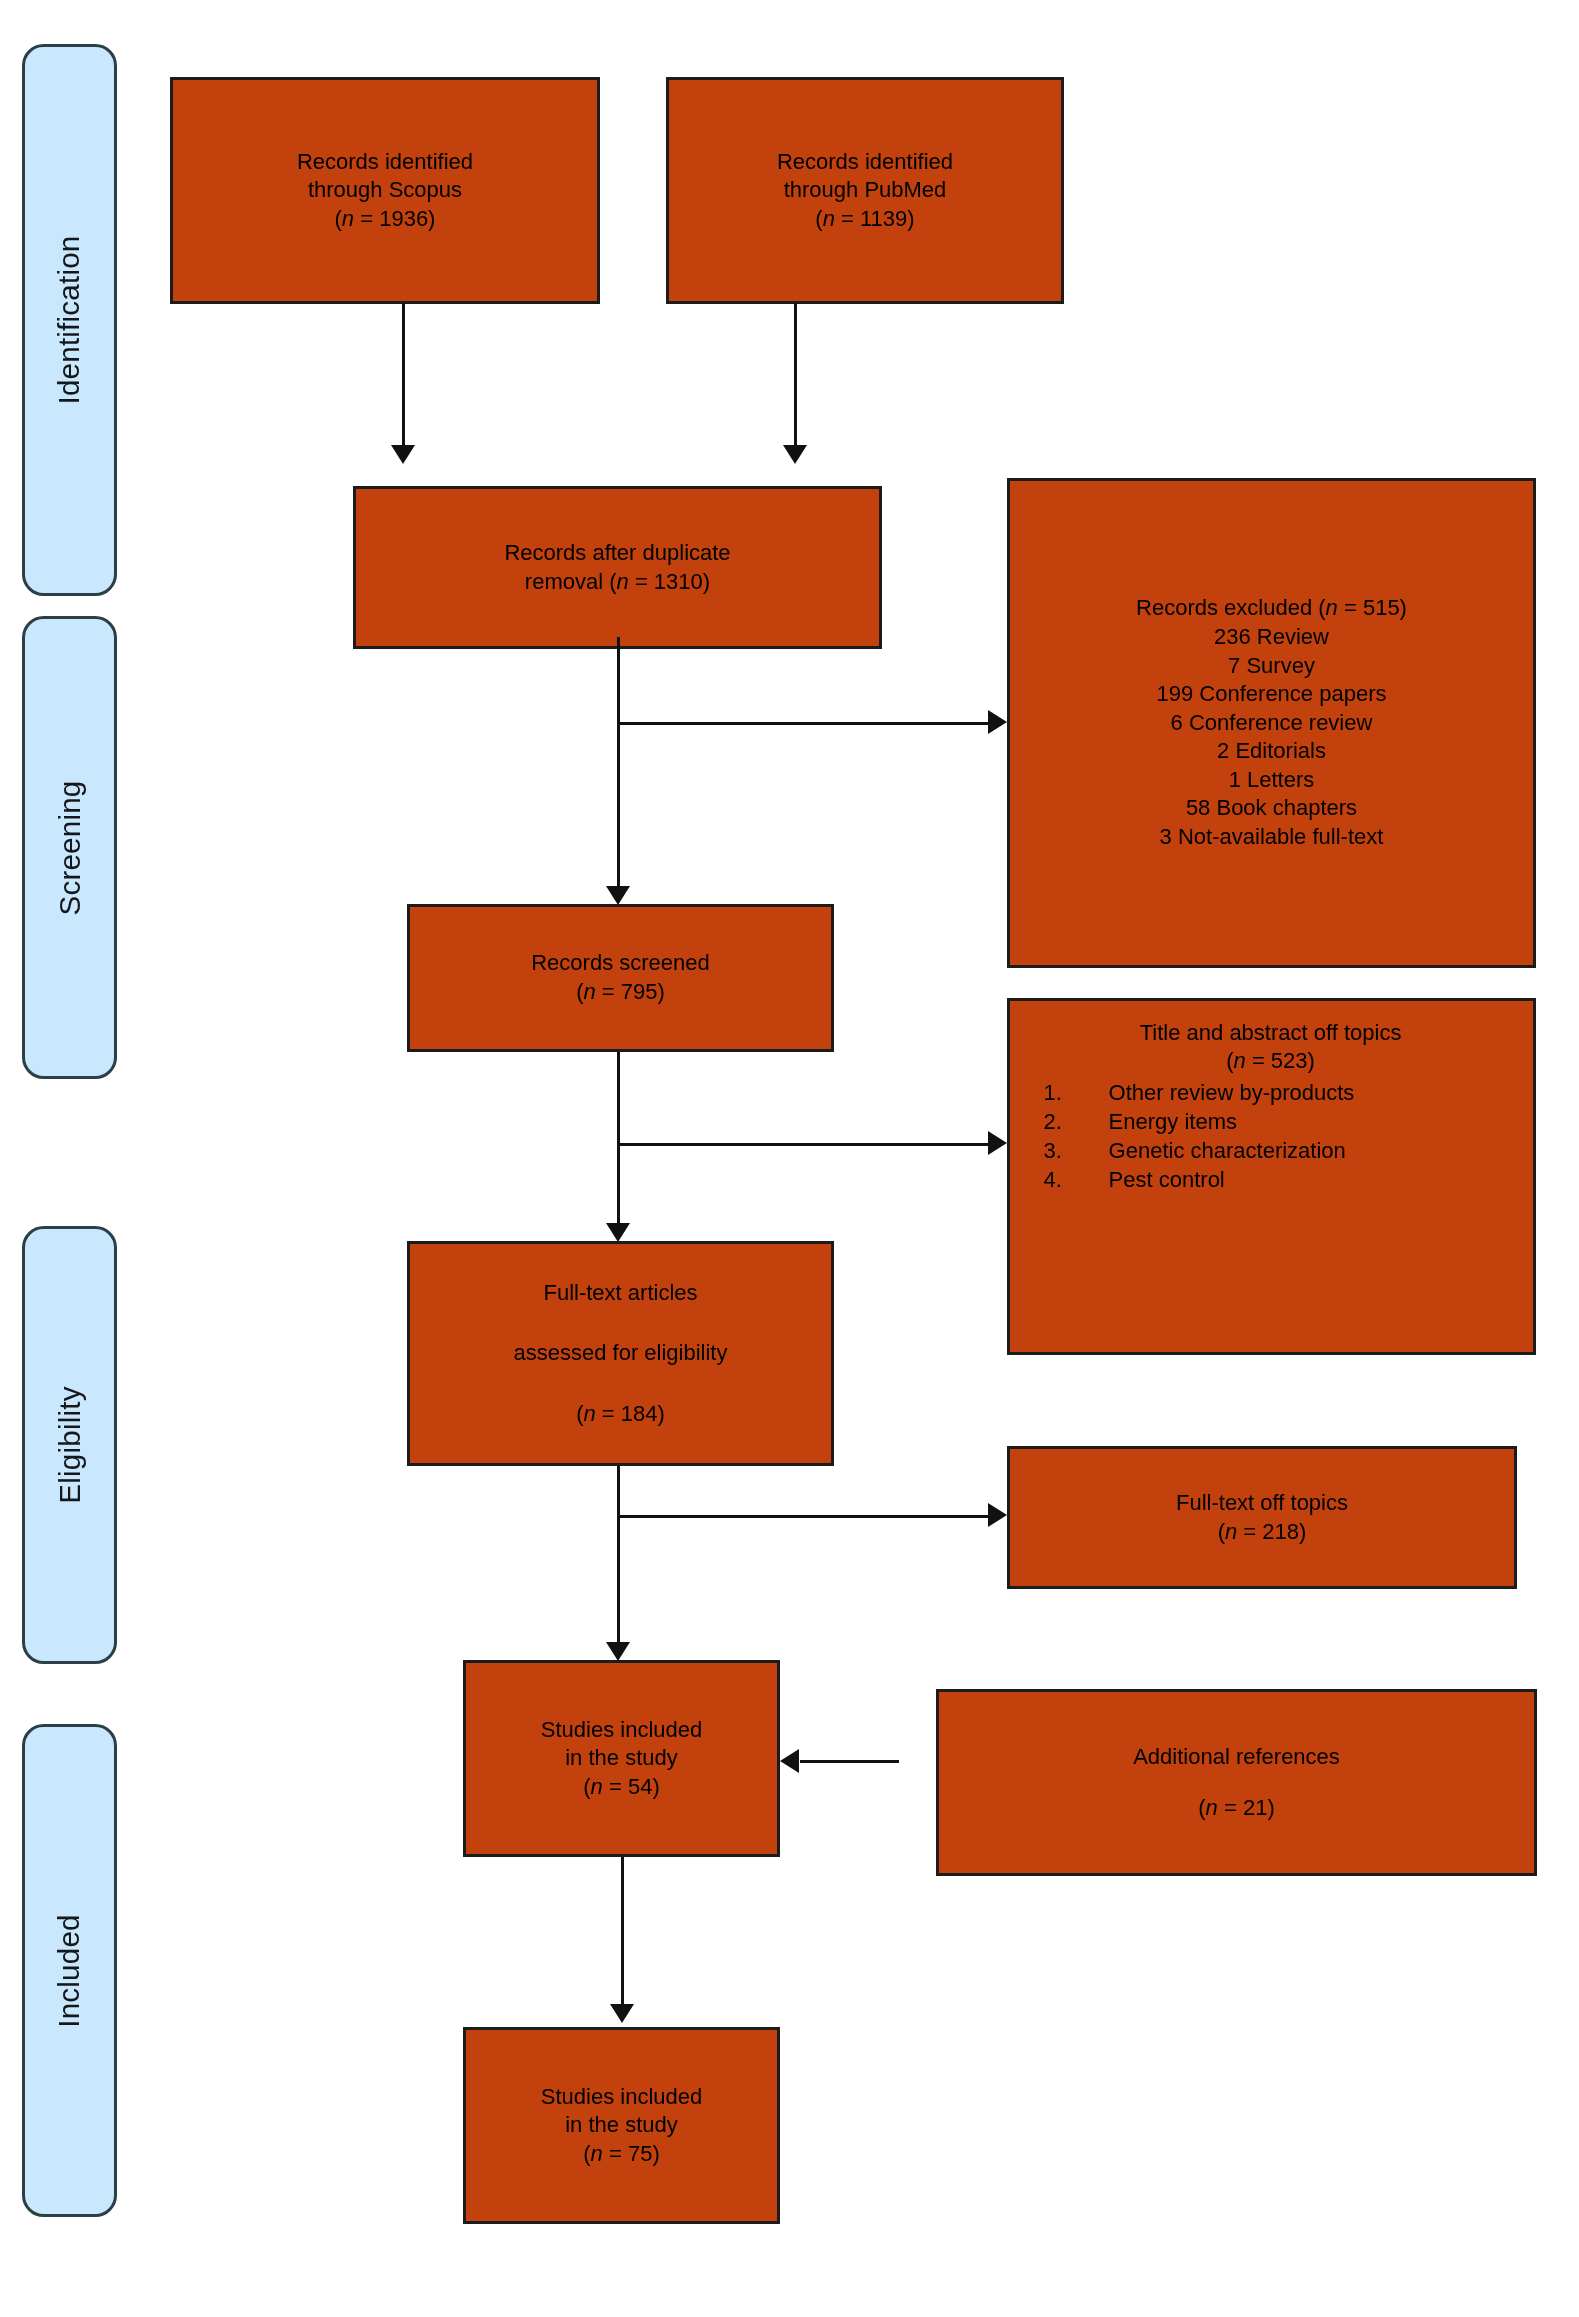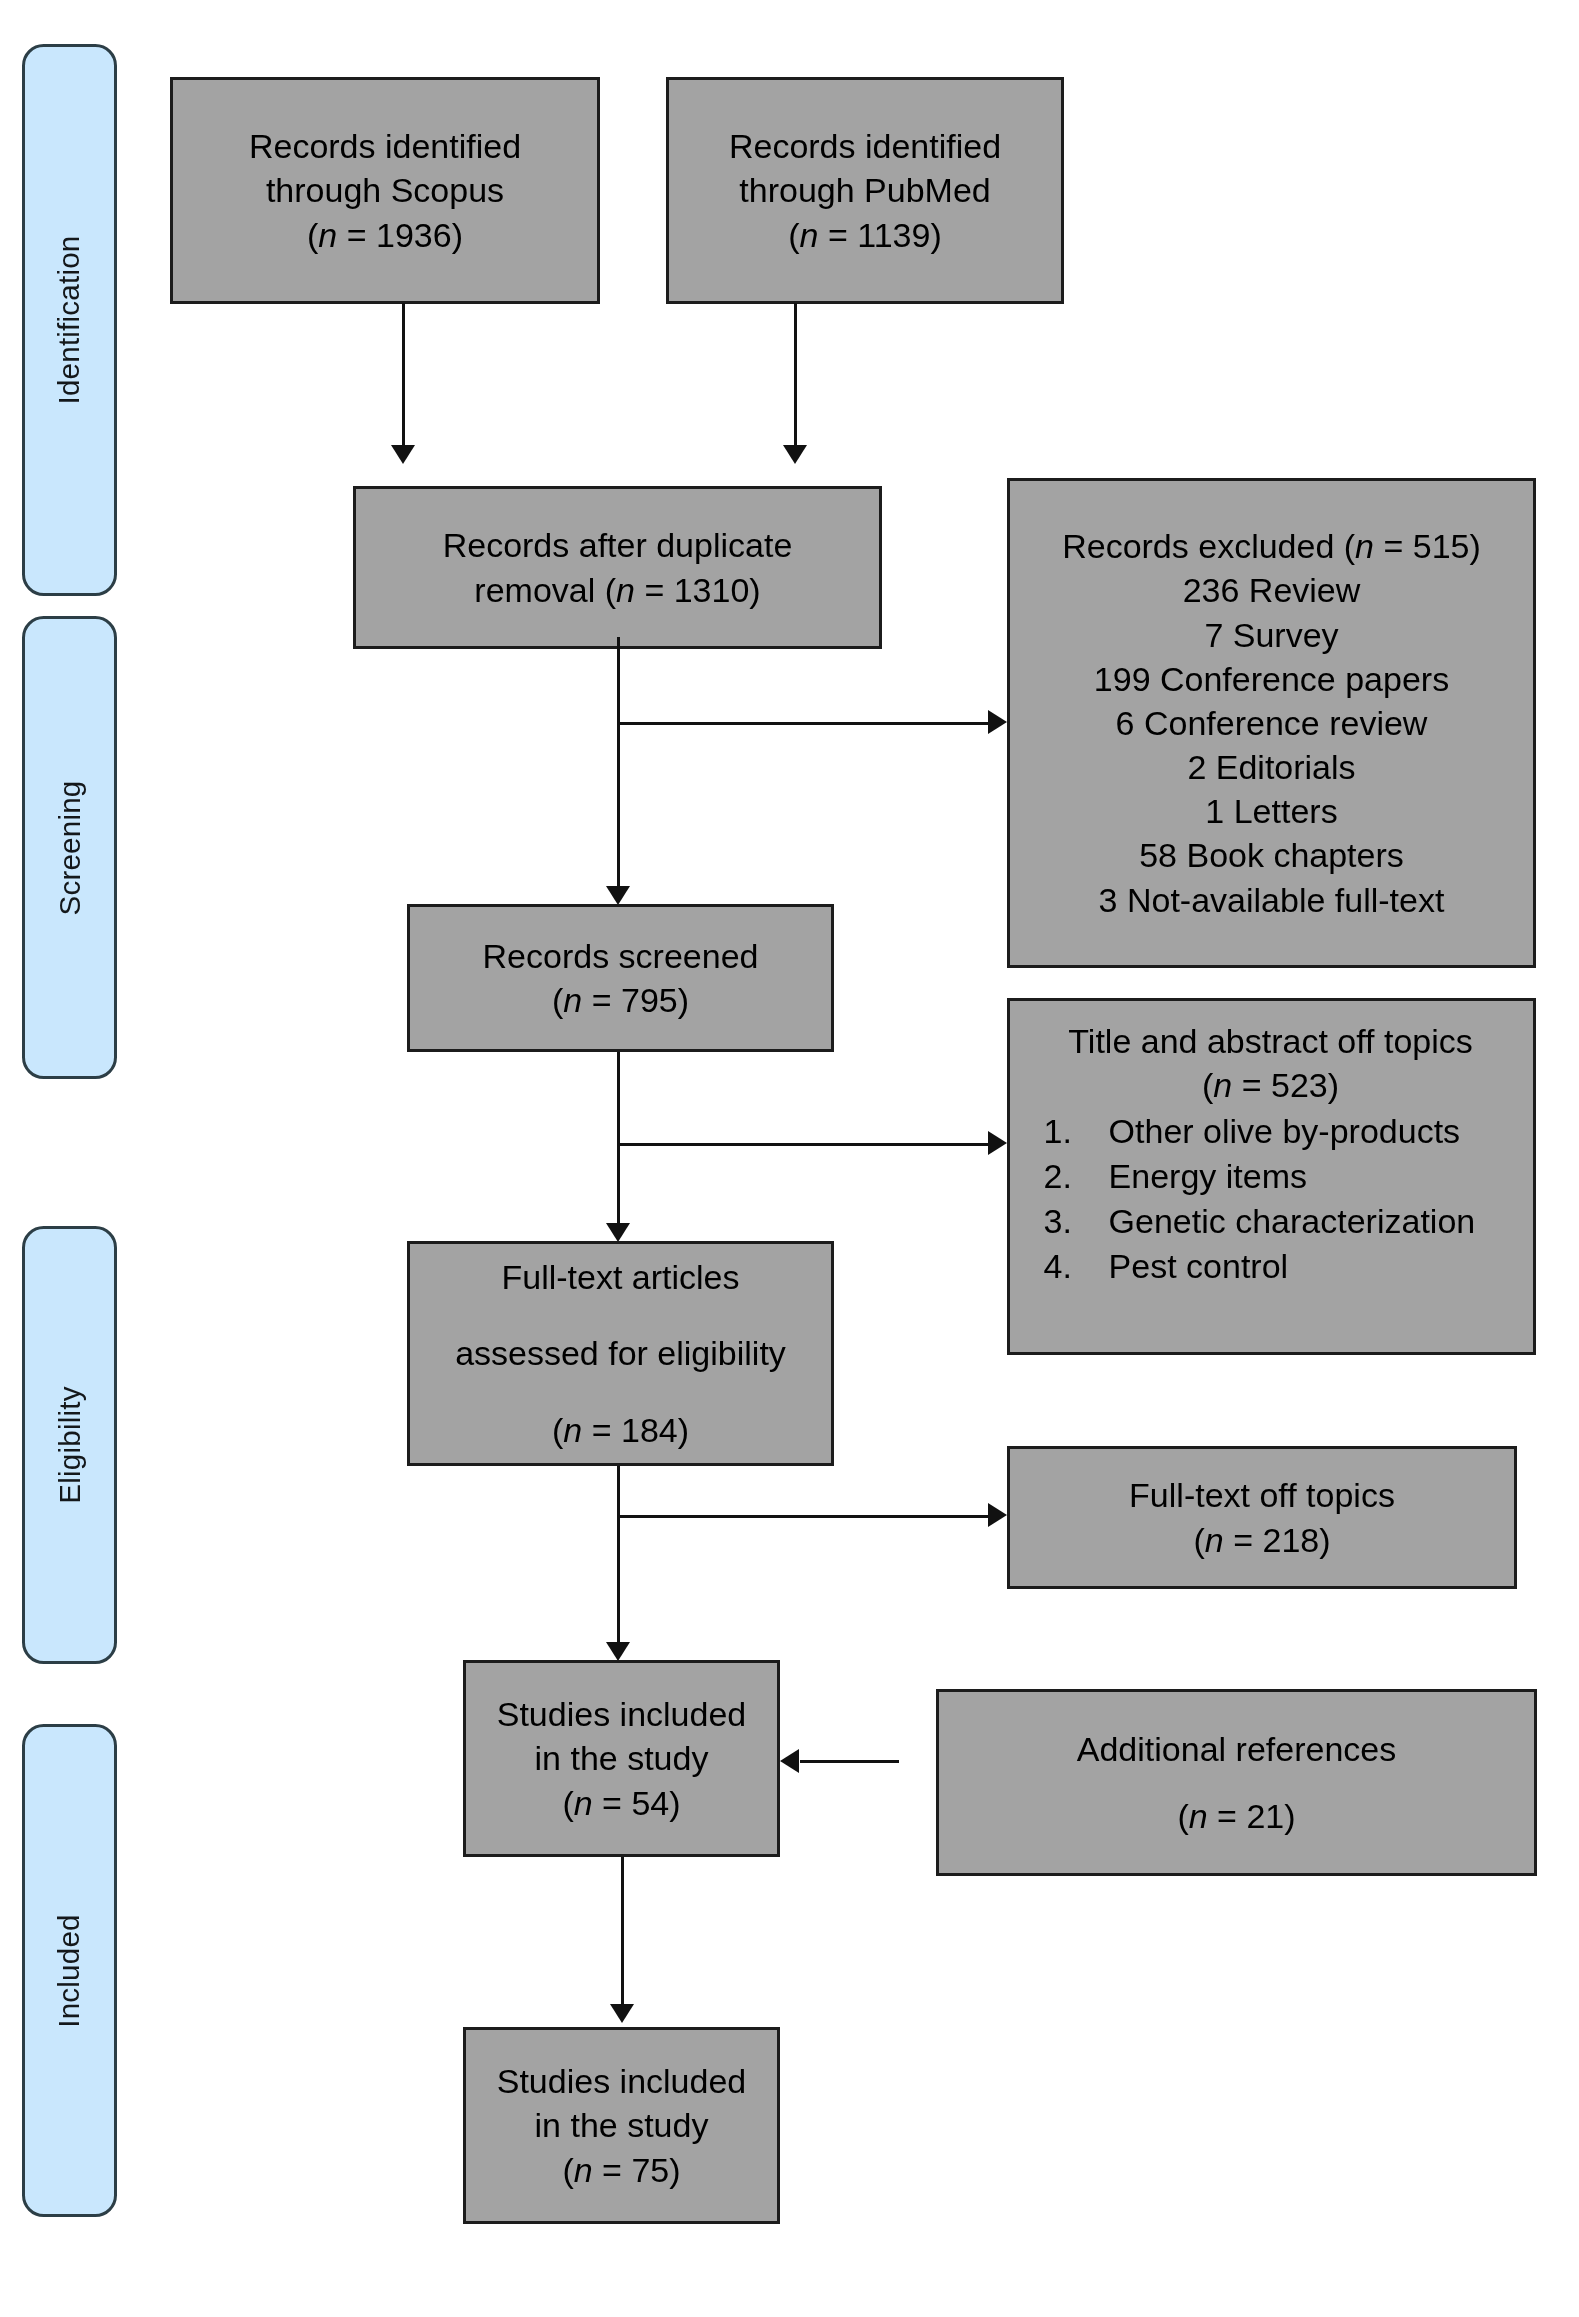--- a/index.html
+++ b/index.html
@@ -31,29 +31,29 @@
   .stage-band .stage-label {
     transform: rotate(-90deg);
     white-space: nowrap;
     font-size: 29.6px;
     color: #14181b;
     letter-spacing: 0.2px;
   }
   
   .box {
     position: absolute;
-    background: #a3a3a3;
+    background: #c2410c;
     border: 3px solid #1c1c1c;
     box-sizing: border-box;
     display: flex;
     flex-direction: column;
     align-items: center;
     justify-content: center;
     text-align: center;
-    font-size: 34px;
+    font-size: 22px;
     line-height: 1.30;
     color: #000000;
     padding: 5.9px 9.9px;
   }
   .box .ln { display: block; white-space: nowrap; }
   .box.left-list {
     align-items: stretch;
     justify-content: flex-start;
     padding-top: 17.7px;
     padding-left: 8px;
@@ -180,21 +180,21 @@
 
   <div class="hline" style="left:617px; top:1143px; width:377px;"></div>
   <div class="arrow-right" style="left:988px; top:1131px;"></div>
 
   <div class="box left-list" style="left:1007px; top:998px; width:529px; height:357px;">
     <span class="center-head">Title and abstract off topics</span>
     <span class="center-head"><span>(</span><em class="n">n</em><span> = 523)</span></span>
     <ul class="num-list">
       <li>
         <span class="idx">1.</span>
-        <span>Other olive by-products</span>
+        <span>Other review by-products</span>
       </li>
       <li>
         <span class="idx">2.</span>
         <span>Energy items</span>
       </li>
       <li>
         <span class="idx">3.</span>
         <span>Genetic characterization</span>
       </li>
       <li>

